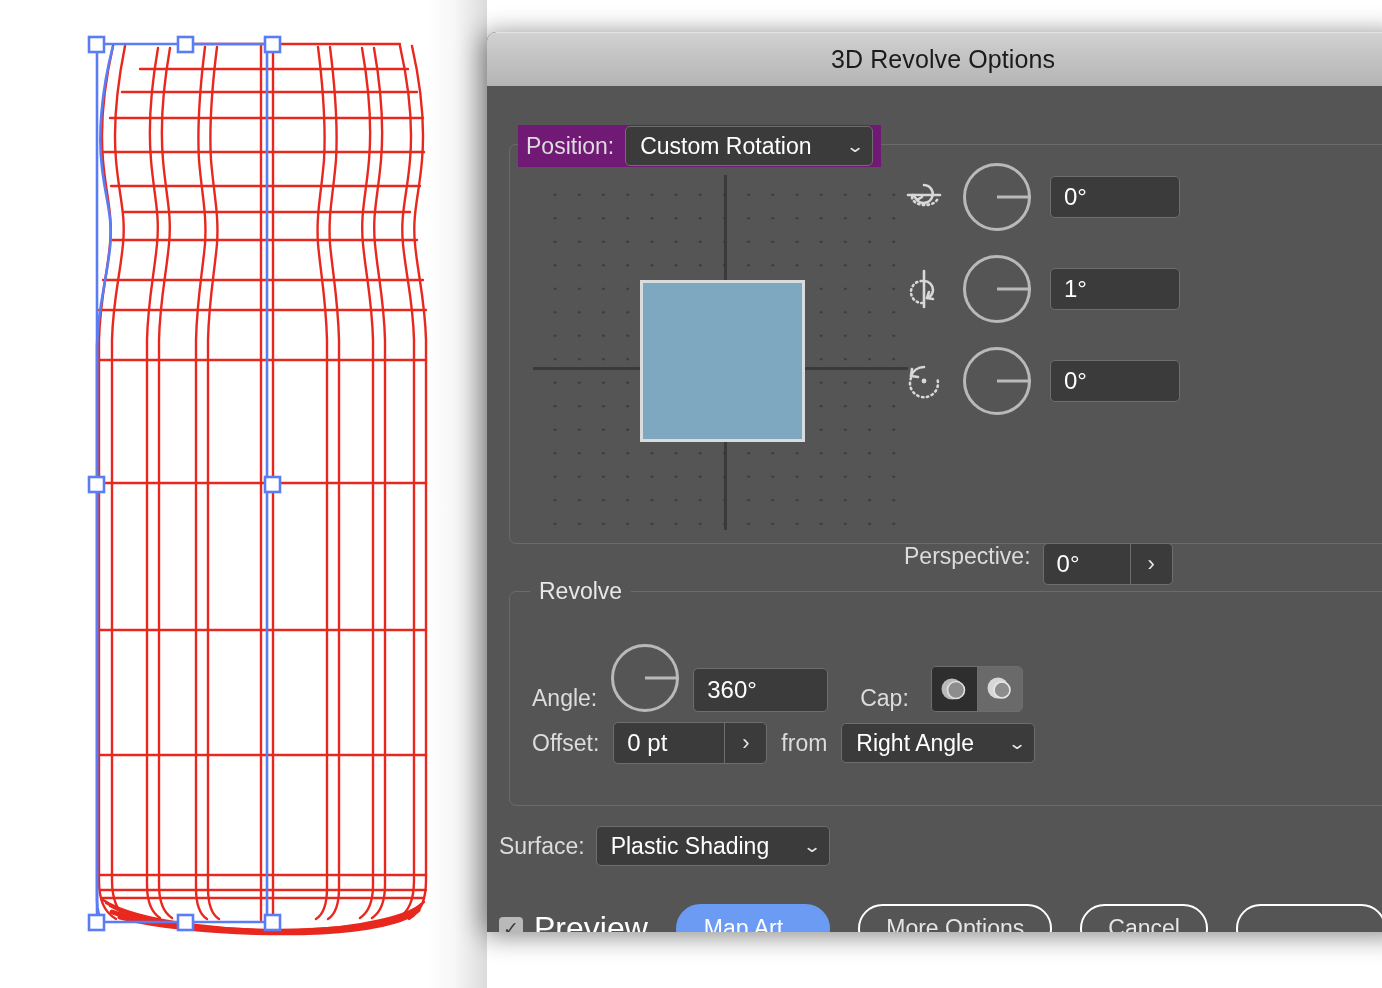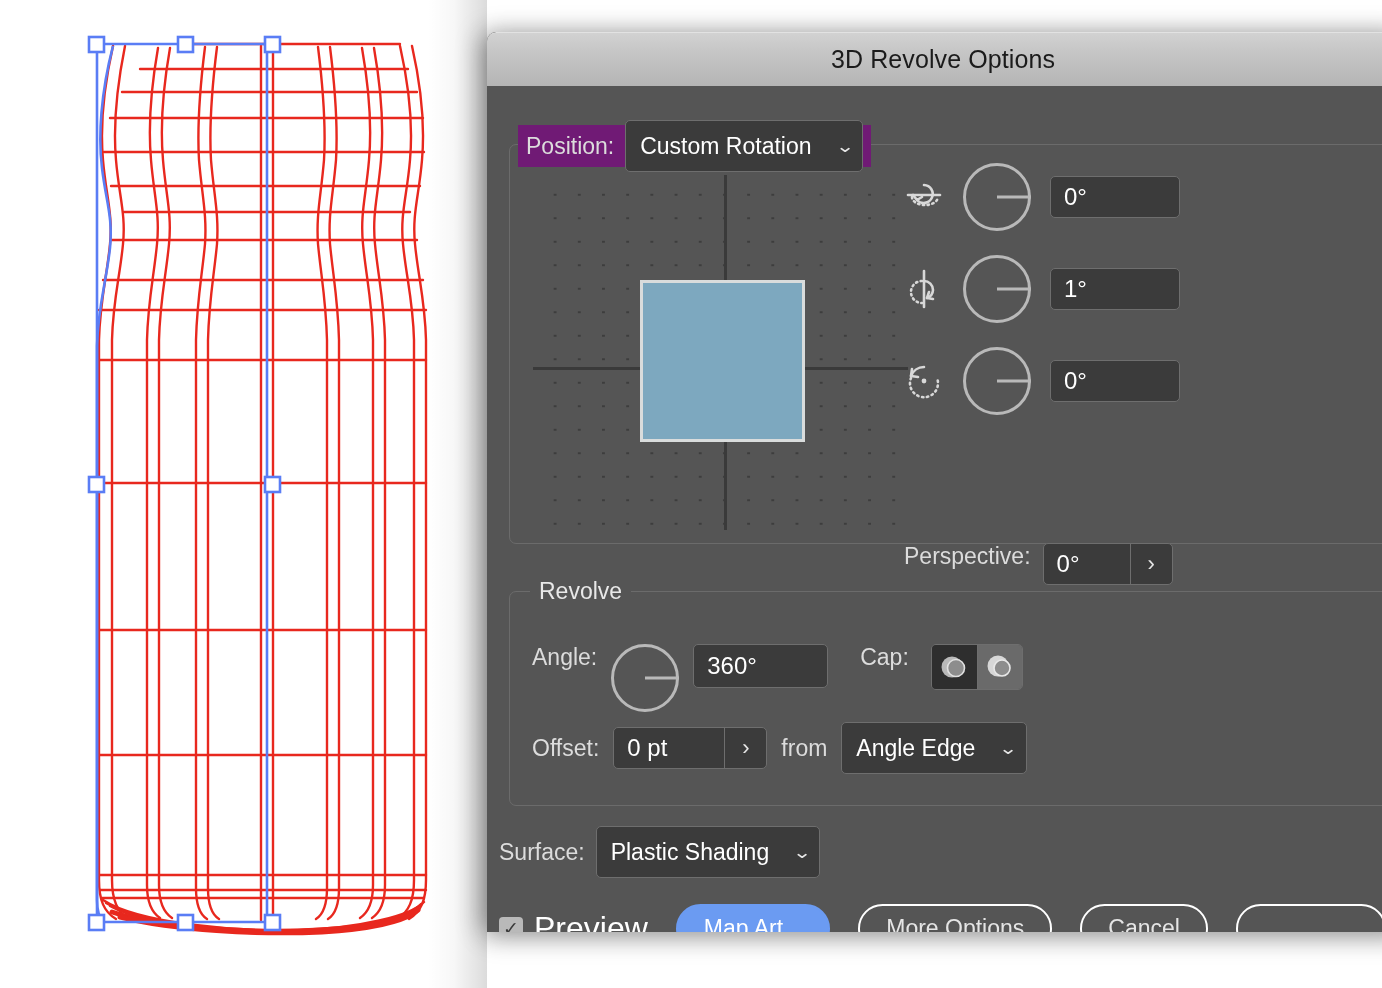--- a/index.html
+++ b/index.html
@@ -94,23 +94,23 @@
   }
   .field-label { color: #dcdcdc; font-size: 23px; white-space: nowrap; }
 
   .select {
     display: inline-flex; align-items: center; justify-content: space-between;
     background: #3b3b3b;
     border: 1px solid #6e6e6e;
     border-radius: 5px;
     color: #ffffff;
     font-size: 23px;
-    height: 52px;
+    height: 40px;
     padding: 0 10px 0 14px;
-    gap: 22px;
+    gap: 32px;
     cursor: default;
   }
   .select .chev { font-size: 17px; color: #e6e6e6; transform: scaleX(1.35); margin-left: 4px; }
 
   
   #track-area {
     position: absolute;
     left: 23px; top: 30px;
     width: 375px; height: 355px;
     background: #555555;
@@ -193,21 +193,21 @@
     color: #e6e6e6; font-size: 22px;
     cursor: default;
   }
 
   
   #revolve-group { left: 22px; top: 505px; width: 884px; height: 215px; }
   #revolve-label { left: 20px; }
 
   #angle-row {
     position: absolute; left: 22px; top: 52px;
-    display: flex; align-items: flex-start; gap: 14px;
+    display: flex; align-items: flex-end; gap: 14px;
   }
   #angle-field {
     background: #3b3b3b; border: 1px solid #6e6e6e; border-radius: 5px;
     color: #ffffff; font-size: 24px; height: 44px; width: 135px;
     display: flex; align-items: center; padding: 16px 13px;
   }
   #cap-group {
     display: flex; align-items: stretch;
     border: 1px solid #6e6e6e; border-radius: 5px;
     height: 46px; overflow: hidden; margin-left: 8px;
@@ -455,21 +455,21 @@
         </div>
 
         <div id="offset-row">
           <span class="field-label">Offset:</span>
           <span class="stepper">
             <span class="val" style="min-width:110px;">0 pt</span>
             <span class="arrow">›</span>
           </span>
           <span class="field-label">from</span>
           <span class="select">
-            <span>Angle Edge</span>
+            <span>Right Angle</span>
             <span class="chev">⌄</span>
           </span>
         </div>
       </div>
 
       <div id="surface-row">
         <span class="field-label">Surface:</span>
         <span class="select">
           <span>Plastic Shading</span>
           <span class="chev">⌄</span>

